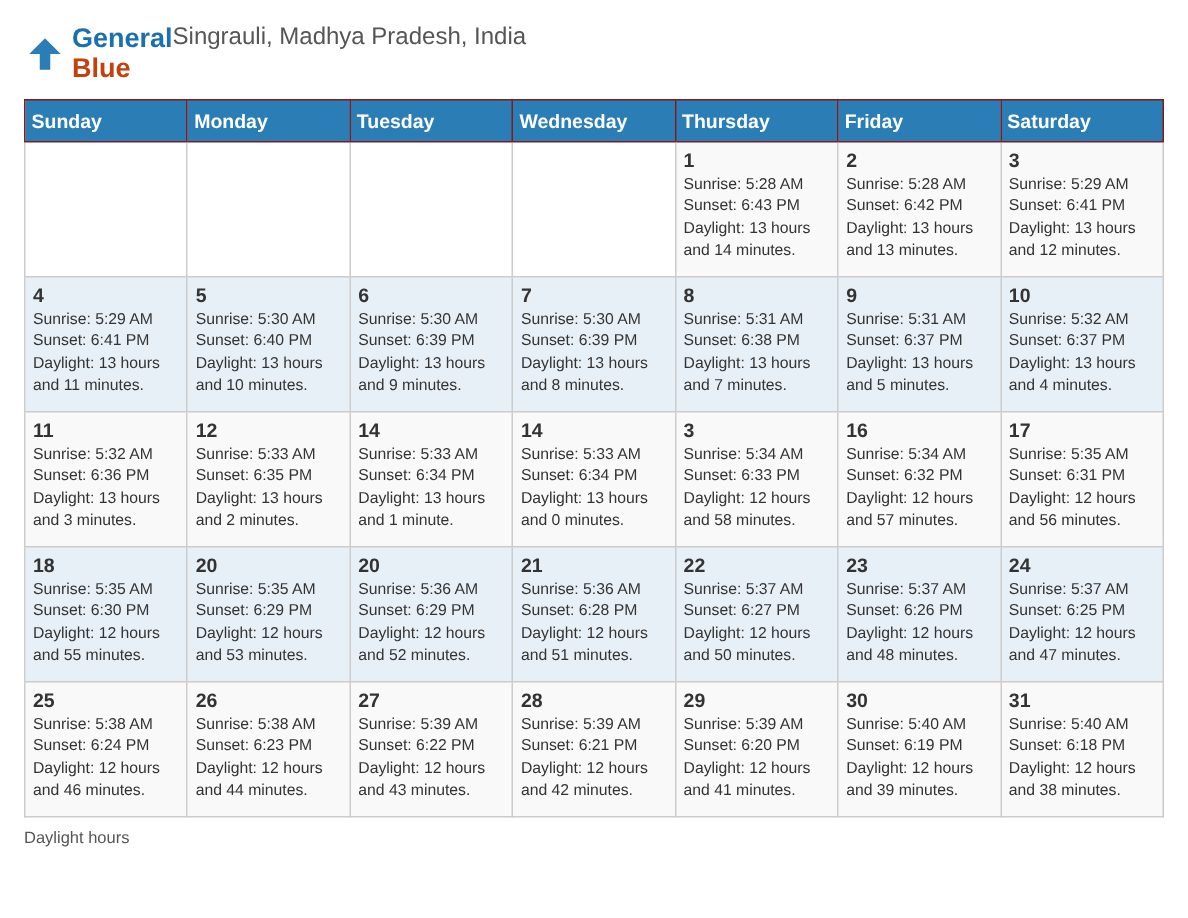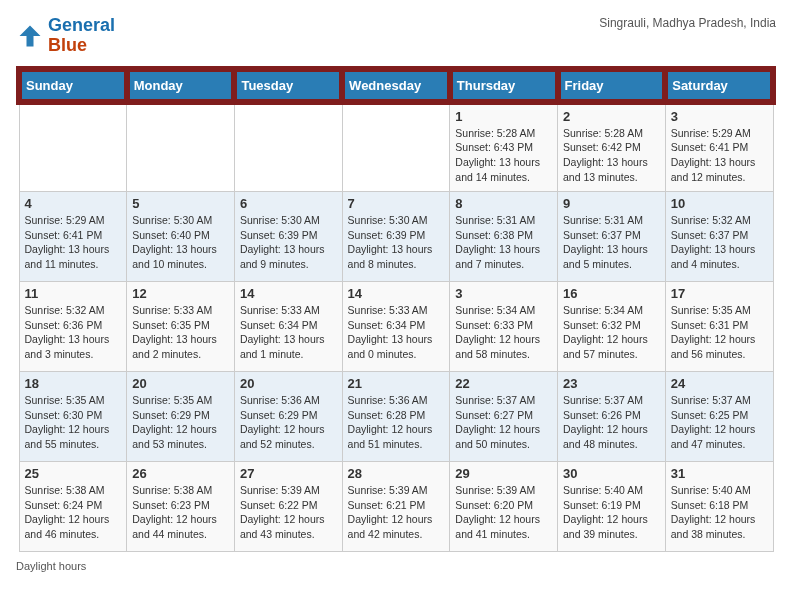--- a/index.html
+++ b/index.html
@@ -5,21 +5,21 @@
     * { box-sizing: border-box; margin: 0; padding: 0; }
     body {
       font-family: Arial, sans-serif;
       background: #fff;
       width: 792px;
       min-height: 612px;
       padding: 16px;
     }
     .header-area {
       display: flex;
-      justify-content: space-between;
+      justify-content: flex-start;
       align-items: flex-start;
       margin-bottom: 10px;
     }
     .logo {
       display: flex;
       align-items: center;
       gap: 4px;
     }
     .logo-text {
       font-size: 18px;
@@ -34,36 +34,36 @@
     }
     .title-area {
       text-align: right;
     }
     .main-title {
       font-size: 38px;
       font-weight: normal;
       color: #333;
     }
     .subtitle {
-      font-size: 12px;
+      font-size: 16px;
       color: #555;
     }
     .calendar {
       width: 100%;
       border-collapse: collapse;
       font-size: 11px;
     }
     .calendar thead th {
       background: #2a7db5;
       color: #fff;
       padding: 6px 4px;
       text-align: left;
       font-size: 13px;
       font-weight: bold;
-      border: 6px solid #7f1d1d;
+      border: 1px solid #7f1d1d;
     }
     .calendar tbody td {
       vertical-align: top;
       border: 1px solid #ccc;
       padding: 4px 5px;
       width: calc(100% / 7);
       min-height: 80px;
       height: 90px;
     }
     .calendar tbody tr:nth-child(odd) td {

